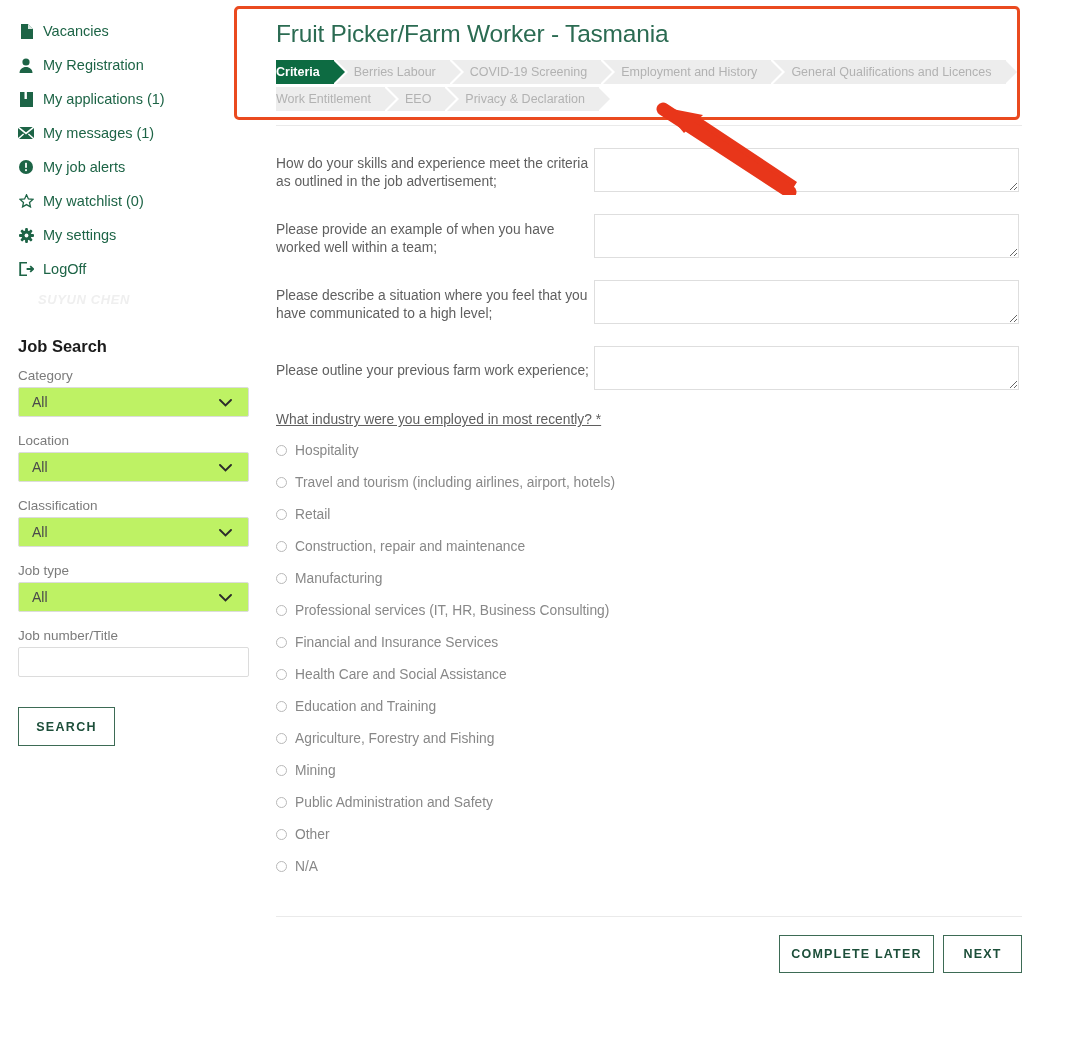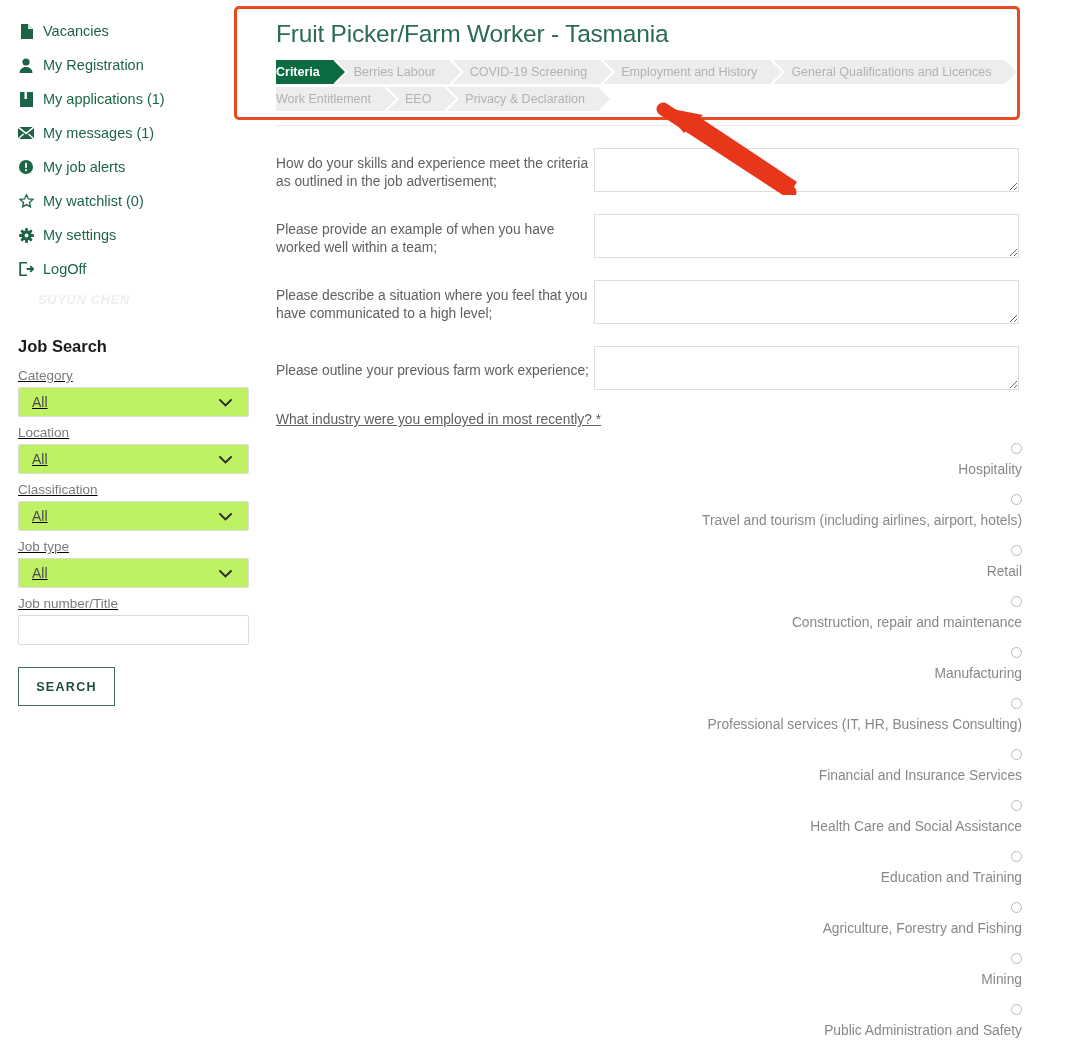--- a/index.html
+++ b/index.html
@@ -56,21 +56,21 @@
     letter-spacing: 0.6px;
     color: #efefef;
   }
 
   .jobsearch-title {
     margin: 30px 0 12px 18px;
     font-size: 16.5px;
     font-weight: bold;
     color: #1b1b1b;
   }
-  .field-group { padding: 0 18px 0 18px; margin-bottom: 8px; text-decoration: underline; }
+  .field-group { padding: 0 18px 0 18px; margin-bottom: 16px; }
   .field-label {
     display: block;
     font-size: 13.5px;
     color: #7b7b7b;
     margin-bottom: 4px;
   }
   .select-wrap { position: relative; }
   .fake-select {
     width: 231px;
     height: 30px;
@@ -215,27 +215,26 @@
   }
 
   .radio-question {
     font-size: 13.8px;
     color: #5f5f5f;
     margin: 20px 0 16px 0;
     text-decoration: underline;
   }
   .radio-row {
     display: flex;
-    align-items: flex-end;
+    align-items: center;
     gap: 8px;
     margin-bottom: 17px;
     font-size: 13.8px;
     color: #888888;
     cursor: pointer;
-    flex-direction: column;
   }
   .radio-dot {
     width: 11px; height: 11px;
     flex: 0 0 11px;
     border: 1.2px solid #b9b9b9;
     border-radius: 50%;
     background: #fff;
   }
 
   .footer-hr {

